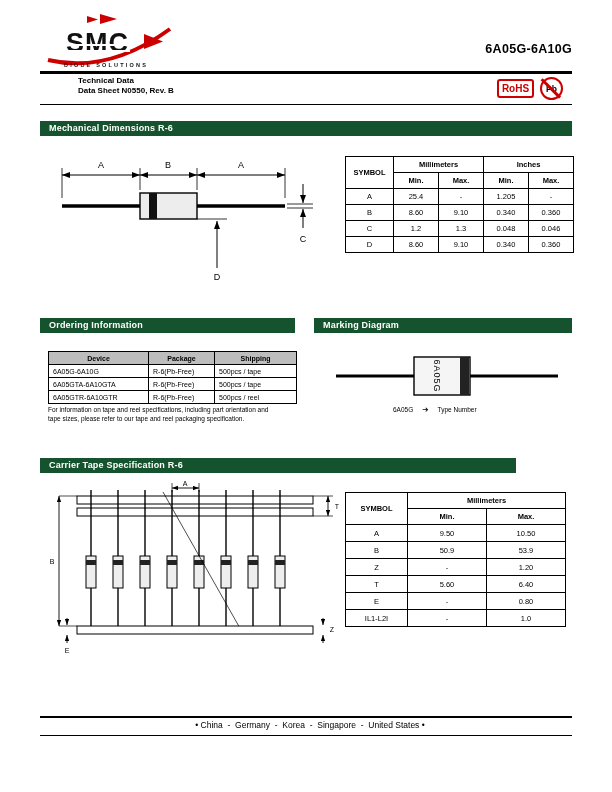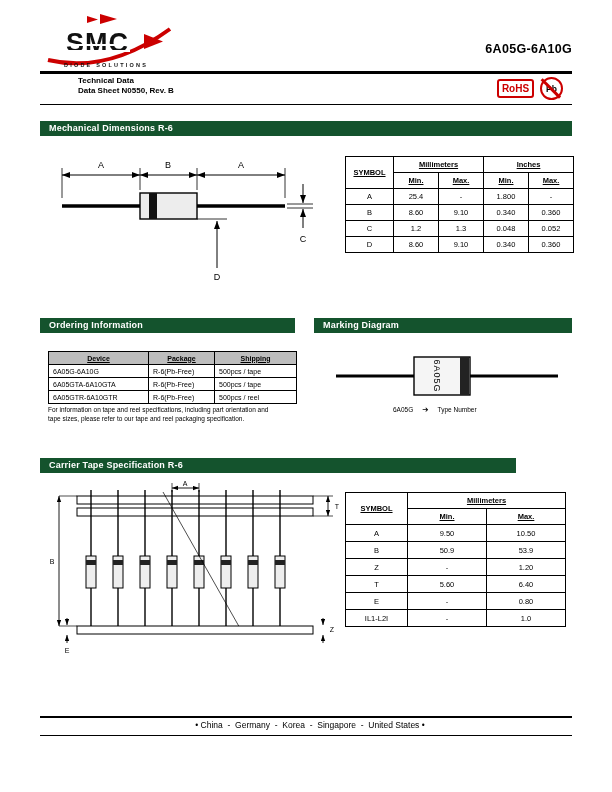--- a/index.html
+++ b/index.html
@@ -29,21 +29,21 @@
     font-size:10px; display:flex; align-items:center; justify-content:center;text-align:right; }
   .pb-badge { position:absolute; left:540px; top:77px; width:23px; height:23px;
     border:2.5px solid #cc0000; border-radius:50%; display:flex; align-items:center;
     justify-content:center; font-size:8.5px; font-weight:bold; color:#000; }
   .pb-slash { position:absolute; left:-4px; top:8px; width:26px; height:2.5px;
     background:#cc0000; transform:rotate(45deg); }
   
   .dtable { position:absolute; border-collapse:collapse; table-layout:fixed; }
   .dtable th, .dtable td { border:1px solid #000; font-size:7.5px; text-align:center;
     vertical-align:middle; padding:0 2px; height:16px; overflow:hidden; }
-  .dtable th { font-weight:bold;text-decoration:underline; }
+  .dtable th { font-weight:bold; }
   .ord-table th, .ord-table td { font-size:7px; height:13px; }
   .ord-table th { background:#bdbdbd; }
   .ord-table td { text-align:left; padding-left:4px; }
   .note { position:absolute; left:48px; top:406px; width:222px; font-size:6.5px;
     line-height:8.5px; }
   .legend { position:absolute; left:393px; top:405px; display:flex; gap:9px;
     font-size:6.5px; align-items:center; }
   .legend .arrow { font-size:7.5px; }
   .footer-text { position:absolute; left:4px; width:612px; text-align:center;
     font-size:8.5px; white-space:pre; }
@@ -137,36 +137,36 @@
     <tr>
       <th>Min.</th>
       <th>Max.</th>
       <th>Min.</th>
       <th>Max.</th>
     </tr>
     <tr>
       <td>A</td>
       <td>25.4</td>
       <td>-</td>
-      <td>1.800</td>
+      <td>1.205</td>
       <td>-</td>
     </tr>
     <tr>
       <td>B</td>
       <td>8.60</td>
       <td>9.10</td>
       <td>0.340</td>
       <td>0.360</td>
     </tr>
     <tr>
       <td>C</td>
       <td>1.2</td>
       <td>1.3</td>
       <td>0.048</td>
-      <td>0.052</td>
+      <td>0.046</td>
     </tr>
     <tr>
       <td>D</td>
       <td>8.60</td>
       <td>9.10</td>
       <td>0.340</td>
       <td>0.360</td>
     </tr>
   </tbody>
     </table>

